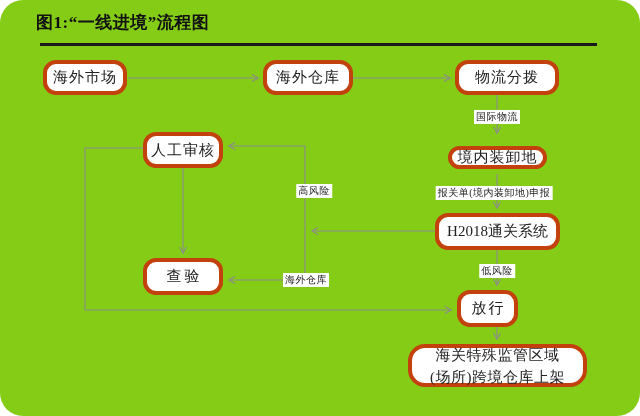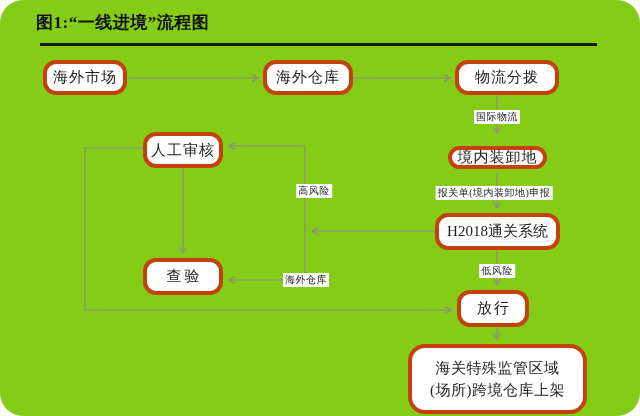--- a/index.html
+++ b/index.html
@@ -77,23 +77,23 @@
   <div class="node" style="left:455px;top:60px;width:104px;height:35px;">物流分拨</div>
 
   <div class="node" style="left:448px;top:138px;width:99px;height:23px;margin-top:8px;">境内装卸地</div>
 
   <div class="node" style="left:435px;top:213px;width:125px;height:37px;letter-spacing:0;">H2018通关系统</div>
 
   <div class="node" style="left:143px;top:132px;width:80px;height:36px;">人工审核</div>
 
   <div class="node" style="left:143px;top:258px;width:80px;height:37px;letter-spacing:3px;padding-left:3px;">查验</div>
 
-  <div class="node" style="left:457px;top:290px;width:72px;height:37px;letter-spacing:2px;padding-left:2px;">放行</div>
+  <div class="node" style="left:457px;top:290px;width:61px;height:37px;letter-spacing:2px;padding-left:2px;">放行</div>
 
-  <div class="node multiline" style="left:408px;top:344px;width:179px;height:70px;">
+  <div class="node multiline" style="left:408px;top:344px;width:179px;height:43px;">
     <span>海关特殊监管区域</span>
     <span>(场所)跨境仓库上架</span>
   </div>
 
   <div class="elabel" style="left:497px;top:117px;">国际物流</div>
 
   <div class="elabel" style="left:494px;top:193px;">报关单(境内装卸地)申报</div>
 
   <div class="elabel" style="left:497px;top:271px;">低风险</div>
 

